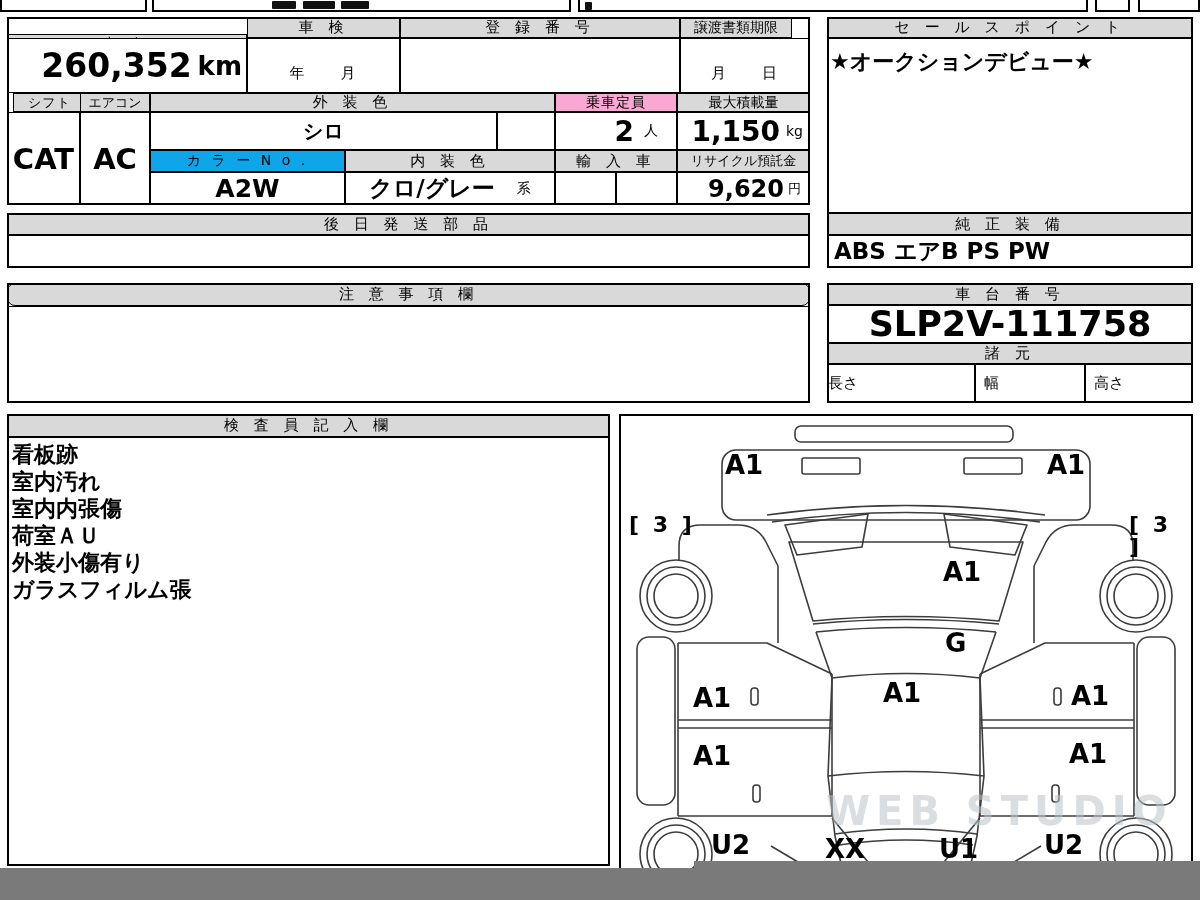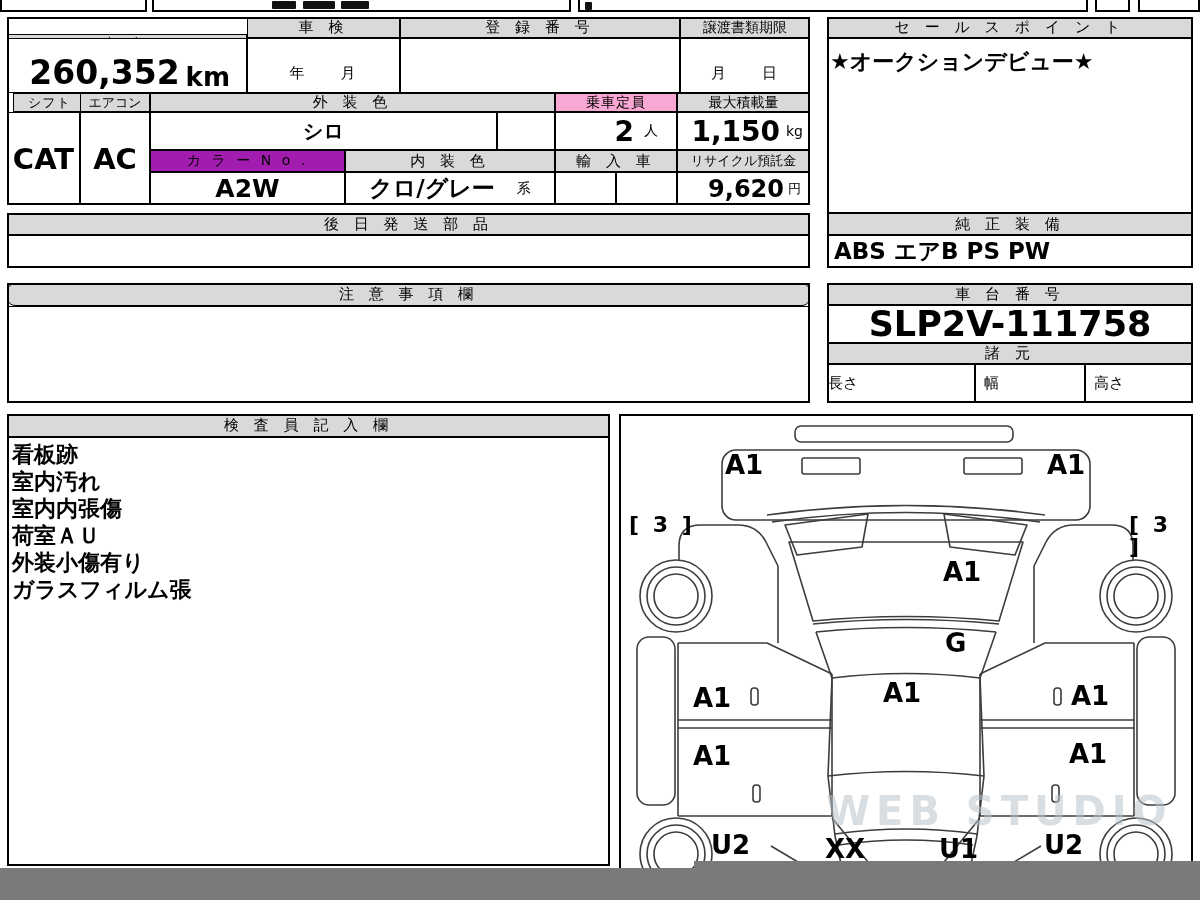--- a/index.html
+++ b/index.html
@@ -35,23 +35,23 @@
     <div class="cell" style="left:1138px;top:-4px;width:62px;height:16px;border-width:2px;"></div>
     <div class="smudge" style="left:272px;top:1px;width:24px;height:8px;"></div>
     <div class="smudge" style="left:303px;top:1px;width:32px;height:8px;"></div>
     <div class="smudge" style="left:341px;top:1px;width:28px;height:8px;"></div>
     <div class="smudge" style="left:585px;top:2px;width:7px;height:8px;"></div>
   </div>
 
   <div class="cell hdr" style="left: 7px; top: 17px; width: 240px; height: 21px; background: rgb(217, 217, 217); margin-top: 17px;">走 行</div>
   <div class="cell hdr" style="left: 247px; top: 17px; width: 153px; height: 21px; background: rgb(217, 217, 217);">車 検</div>
   <div class="cell hdr" style="left: 400px; top: 17px; width: 280px; height: 21px; background: rgb(217, 217, 217);">登 録 番 号</div>
-  <div class="cell hdr" style="left: 680px; top: 17px; width: 130px; height: 21px; letter-spacing: 0px; font-size: 14px; background: rgb(217, 217, 217);">譲渡書類期限</div>
-
-  <div class="cell val" style="left:7px;top:38px;width:240px;height:55px;justify-content:flex-end;padding-right:16px;align-items:flex-end;">
+  <div class="cell hdr" style="left: 680px; top: 17px; width: 112px; height: 21px; letter-spacing: 0px; font-size: 14px; background: rgb(217, 217, 217);">譲渡書類期限</div>
+
+  <div class="cell val" style="left:7px;top:38px;width:240px;height:55px;justify-content:flex-end;padding-right:4px;">
     <span class="big" style="font-size:33px;">260,352</span>
     <span class="big" style="font-size:26px;margin-left:6px;">km</span>
   </div>
   <div class="cell val center" style="left:247px;top:38px;width:153px;height:55px;align-items:flex-end;padding-bottom:9px;font-size:15px;letter-spacing:2px;">年　　月</div>
   <div class="cell" style="left:400px;top:38px;width:280px;height:55px;"></div>
   <div class="cell val center" style="left:680px;top:38px;width:130px;height:55px;align-items:flex-end;padding-bottom:9px;font-size:15px;letter-spacing:2px;">月　　日</div>
 
   <div class="cell hdr" style="left: 13px; top: 93px; width: 73px; height: 19px; font-size: 13px; letter-spacing: 1px; background: rgb(217, 217, 217);">シフト</div>
   <div class="cell hdr" style="left: 80px; top: 93px; width: 70px; height: 19px; font-size: 13px; letter-spacing: 0px; background: rgb(217, 217, 217);">エアコン</div>
   <div class="cell hdr" style="left: 150px; top: 93px; width: 405px; height: 19px; background: rgb(217, 217, 217);">外 装 色</div>
@@ -65,21 +65,21 @@
   <div class="cell" style="left:497px;top:112px;width:58px;height:38px;"></div>
   <div class="cell val" style="left:555px;top:112px;width:122px;height:38px;justify-content:flex-end;padding-right:18px;">
     <span class="big" style="font-size:28px;">2</span>
     <span style="font-size:14px;margin-left:10px;">人</span>
   </div>
   <div class="cell val" style="left:677px;top:112px;width:133px;height:38px;justify-content:flex-end;padding-right:6px;">
     <span class="big" style="font-size:28px;">1,150</span>
     <span style="font-size:14px;margin-left:6px;">kg</span>
   </div>
 
-  <div class="cell hdr" style="left: 150px; top: 150px; width: 195px; height: 22px; font-size: 14px; letter-spacing: 3px; background: #a21caf;">カ ラ ー N o .</div>
+  <div class="cell hdr" style="left: 150px; top: 150px; width: 195px; height: 22px; font-size: 14px; letter-spacing: 3px; background: #0ea5e9;">カ ラ ー N o .</div>
   <div class="cell hdr" style="left: 345px; top: 150px; width: 210px; height: 22px; background: rgb(217, 217, 217);">内 装 色</div>
   <div class="cell hdr" style="left: 555px; top: 150px; width: 122px; height: 22px; background: rgb(217, 217, 217);">輸 入 車</div>
   <div class="cell hdr" style="left: 677px; top: 150px; width: 133px; height: 22px; font-size: 13px; letter-spacing: 0px; background: rgb(217, 217, 217);">リサイクル預託金</div>
 
   <div class="cell val center big" style="left:150px;top:172px;width:195px;height:33px;font-size:25px;">A2W</div>
   <div class="cell val center" style="left:345px;top:172px;width:210px;height:33px;">
     <span class="big" style="font-size:23px;">クロ/グレー</span>
     <span style="font-size:14px;margin-left:22px;">系</span>
   </div>
   <div class="cell" style="left:555px;top:172px;width:61px;height:33px;"></div>

